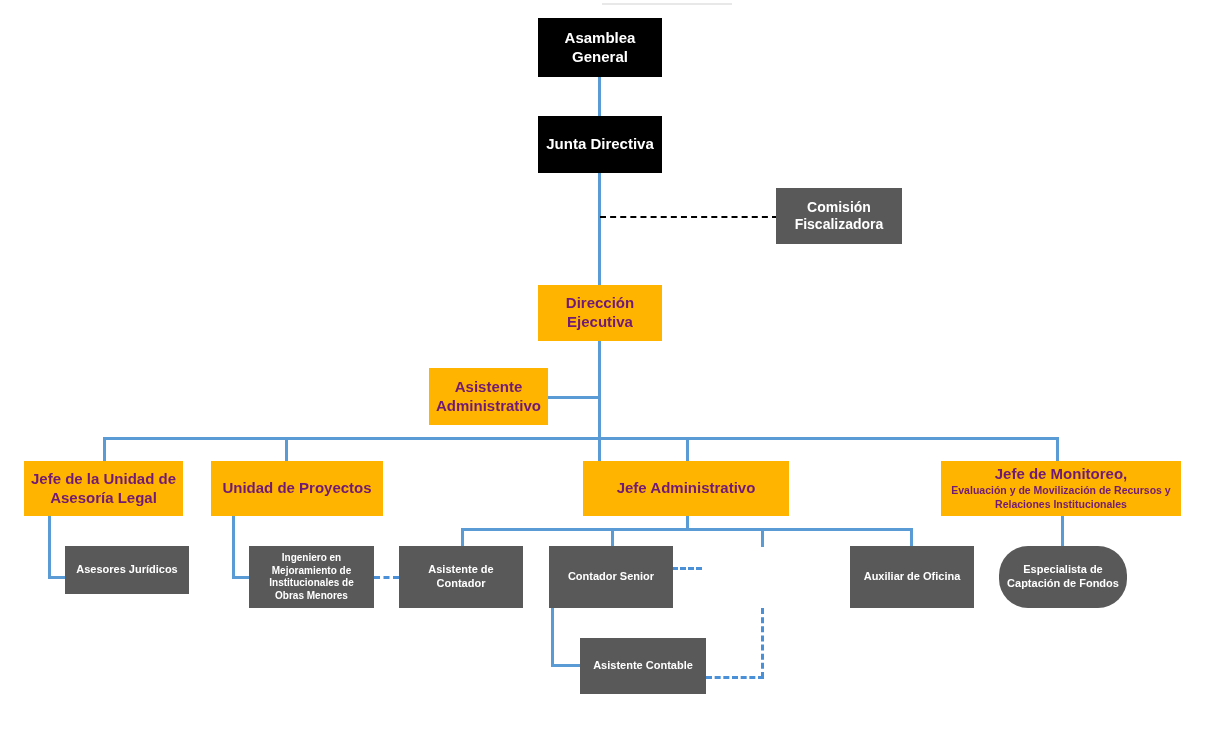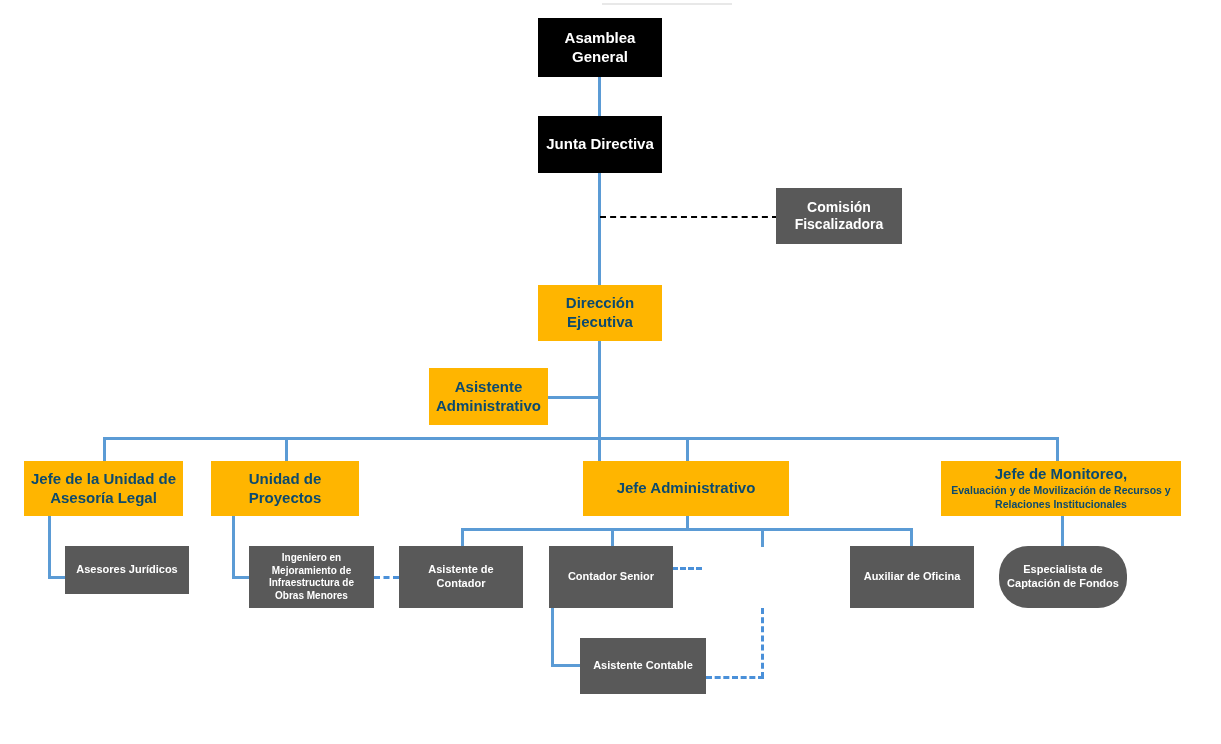--- a/index.html
+++ b/index.html
@@ -60,21 +60,21 @@
     padding: 2px 4px;
   }
   .node-black {
     background: #000000;
     color: #ffffff;
     font-weight: bold;
     font-size: 15px;
   }
   .node-orange {
     background: #ffb500;
-    color: #0c4a6e;
+    color: #701a75;
     font-weight: bold;
     font-size: 15px;
   }
   .node-gray {
     background: #595959;
     color: #ffffff;
     font-weight: bold;
     font-size: 11px;
   }
   .node-inner { width: 100%; }
@@ -166,21 +166,21 @@
     </span>
   </div>
 
   <div class="node node-orange" style="left:24px; top:461px; width:159px; height:55px;">
     <span class="node-inner">
       <span class="main-line">Jefe de la Unidad de</span>
       <span class="main-line">Asesoría Legal</span>
     </span>
   </div>
 
-  <div class="node node-orange" style="left:211px; top:461px; width:148px; height:55px;">
+  <div class="node node-orange" style="left:211px; top:461px; width:172px; height:55px;">
     <span class="node-inner">Unidad de Proyectos</span>
   </div>
 
   <div class="node node-orange" style="left:583px; top:461px; width:206px; height:55px;">
     <span class="node-inner">
       <span class="main-line">Jefe Administrativo</span>
     </span>
   </div>
 
   <div class="node node-orange" style="left:941px; top:461px; width:240px; height:55px;">
@@ -192,21 +192,21 @@
   </div>
 
   <div class="node node-gray" style="left:65px; top:546px; width:124px; height:48px;">
     <span class="node-inner">Asesores  Jurídicos</span>
   </div>
 
   <div class="node node-gray" style="left:249px; top:546px; width:125px; height:62px; font-size:10px;">
     <span class="node-inner">
       <span class="main-line">Ingeniero en</span>
       <span class="main-line">Mejoramiento de</span>
-      <span class="main-line">Infraestructura de</span>
+      <span class="main-line">Institucionales de</span>
       <span class="main-line">Obras Menores</span>
     </span>
   </div>
 
   <div class="node node-gray" style="left:399px; top:546px; width:124px; height:62px;">
     <span class="node-inner">Asistente de Contador</span>
   </div>
 
   <div class="node node-gray" style="left:549px; top:546px; width:124px; height:62px;justify-content:flex-end;">
     <span class="node-inner">Contador Senior</span>

